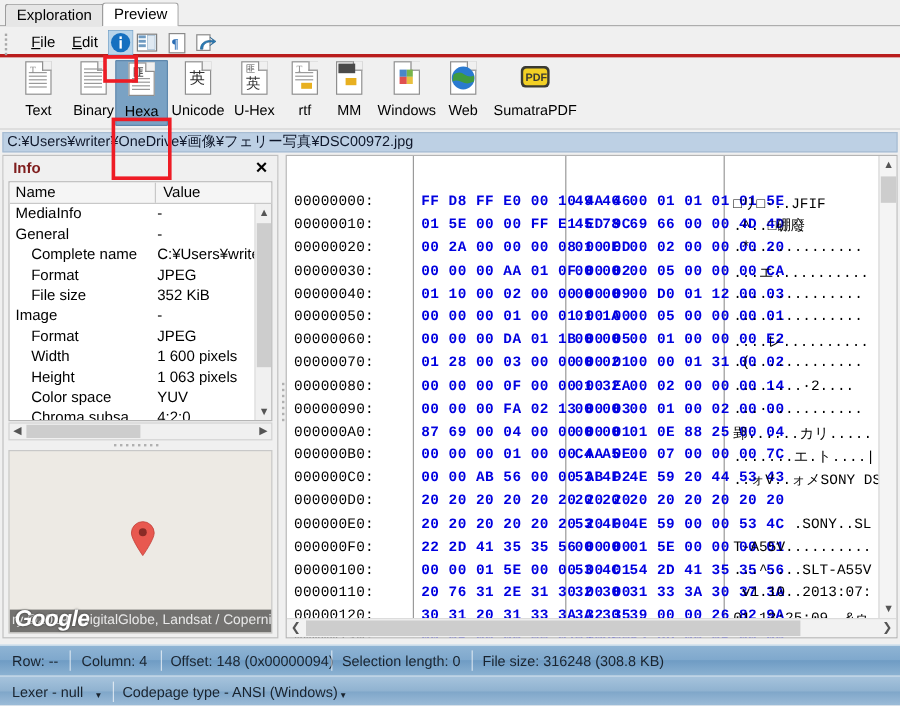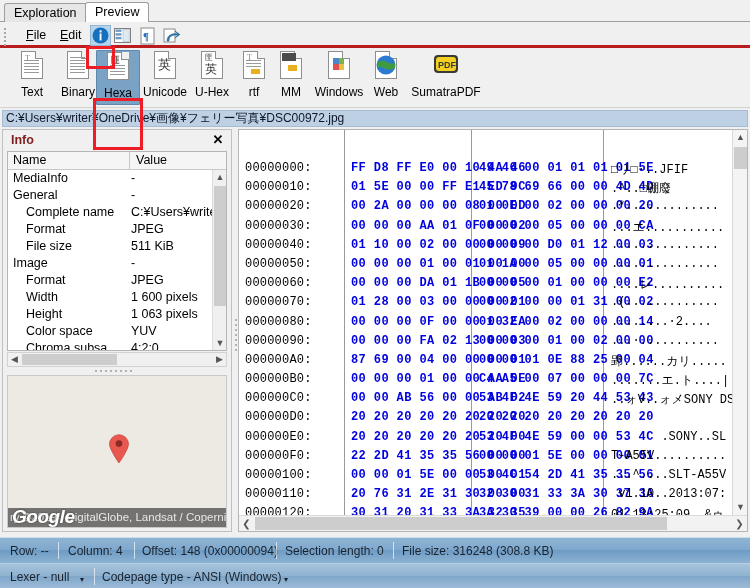--- a/index.html
+++ b/index.html
@@ -465,21 +465,21 @@
         <div class="grow">
             <span class="n lvl1">Complete name</span>
             <span class="v">C:¥Users¥writer</span>
           </div>
         <div class="grow">
             <span class="n lvl1">Format</span>
             <span class="v">JPEG</span>
           </div>
         <div class="grow">
             <span class="n lvl1">File size</span>
-            <span class="v">511 KiB</span>
+            <span class="v">352 KiB</span>
           </div>
         <div class="grow">
             <span class="n lvl0">Image</span>
             <span class="v">-</span>
           </div>
         <div class="grow">
             <span class="n lvl1">Format</span>
             <span class="v">JPEG</span>
           </div>
         <div class="grow">

